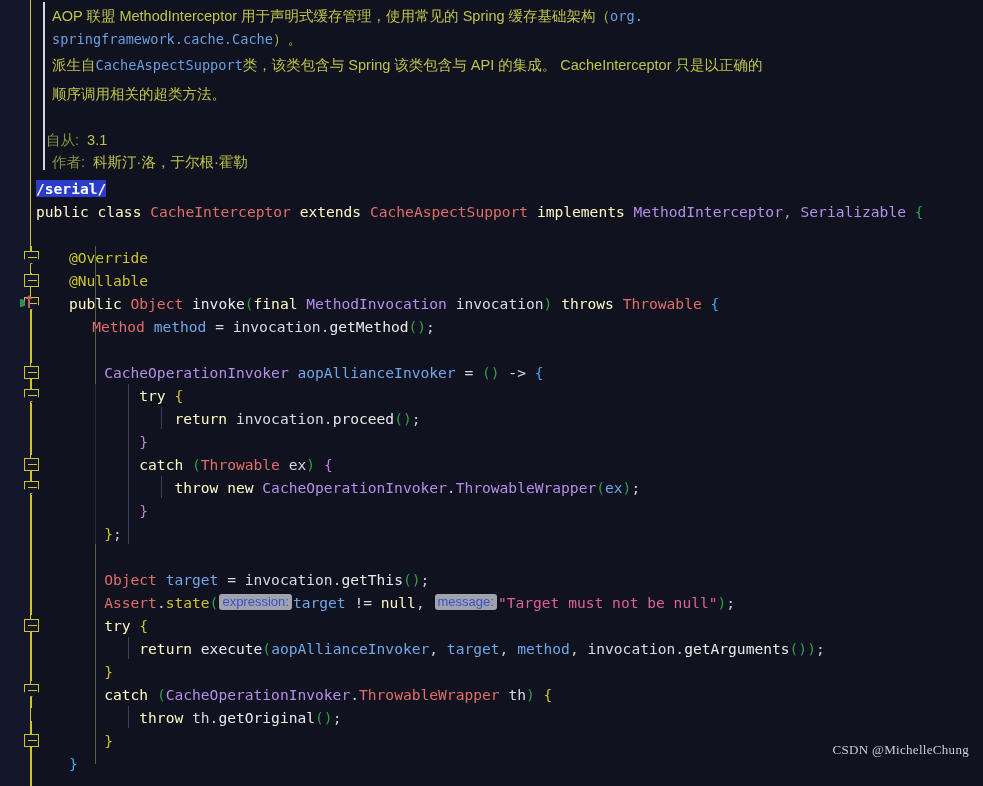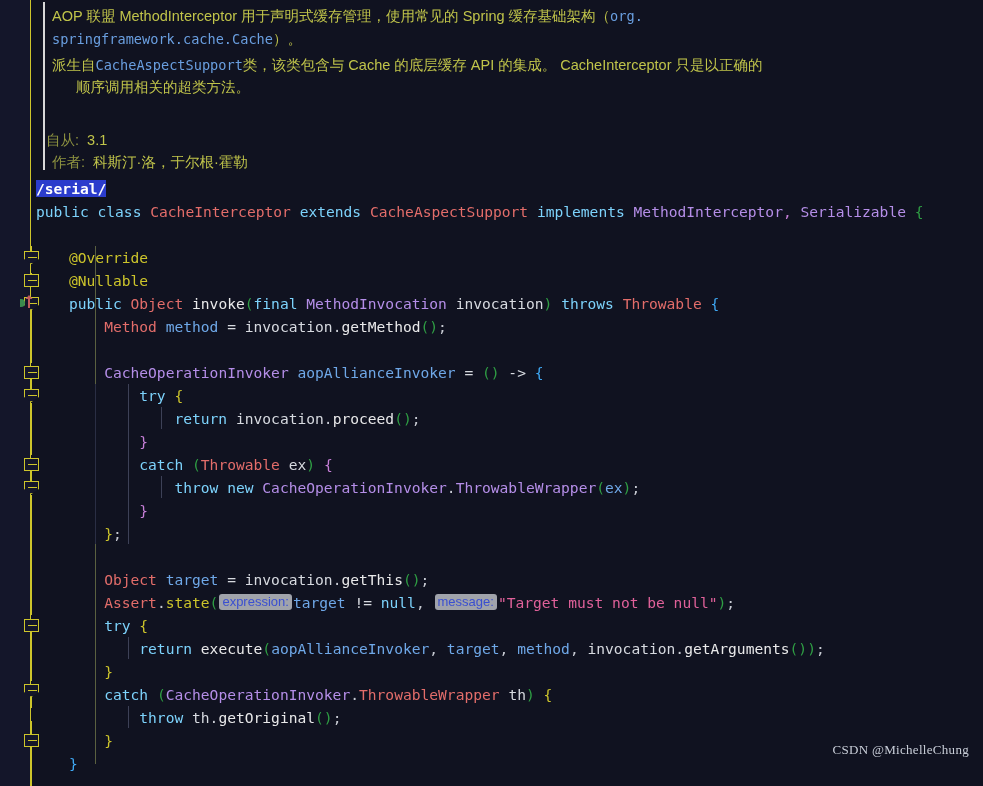--- a/index.html
+++ b/index.html
@@ -127,21 +127,21 @@
     background: #2a2e44;
   }
   .indent-guide.active {
     background: #5a6040;
   }
   .indent-guide.brace {
     background: #3d4157;
   }
 
   
-  .kw       { color: #7dd3fc; }   
+  .kw       { color: #fef9c3; }   
   .type     { color: #e36d6a; }   
   .type2    { color: #b58ee8; }   
   .ident    { color: #d7dae0; }   
   .field    { color: #6fa8e8; }   
   .method   { color: #e9e9ea; }   
   .anno     { color: #cdc52b; }   
   .str      { color: #e0619a; }   
   .paren    { color: #2f9e44; }   
   .paren2   { color: #c77fd8; }   
   .brace-y  { color: #cdc52b; }   
@@ -244,23 +244,23 @@
       </svg>
     </span>
   </div>
 
   <div class="doc-bar"></div>
 
   <div class="docline" style="left:52px; top:6px;text-align:right;"><span>AOP 联盟 MethodInterceptor 用于声明式缓存管理，使用常见的 Spring 缓存基础架构（</span><span class="mono doclink">org.</span></div>
 
   <div class="docline" style="left:52px; top:29px;"><span class="mono doclink">springframework.cache.Cache</span><span>）。</span></div>
 
-  <div class="docline" style="left:52px; top:55px;"><span>派生自</span><span class="mono doclink">CacheAspectSupport</span><span>类，该类包含与 Cache 的底层缓存 API 的集成。 CacheInterceptor 只是以正确的</span></div>
-
-  <div class="docline" style="left:52px; top:77px;margin-left:24px;"><span>顺序调用相关的超类方法。</span></div>
+  <div class="docline" style="left:52px; top:55px;"><span>派生自</span><span class="mono doclink">CacheAspectSupport</span><span>类，该类包含与 Spring 该类包含与 API 的集成。 CacheInterceptor 只是以正确的</span></div>
+
+  <div class="docline" style="left:52px; top:84px;"><span>顺序调用相关的超类方法。</span></div>
 
 
   <div class="docline" style="left:46px; top:130px;text-align:center;"><span class="doclabel">自从:</span><span class="docval">  </span><span class="docval">3.1</span></div>
 
   <div class="docline" style="left:52px; top:152px;"><span class="doclabel">作者:</span><span class="docval">  </span><span class="docval">科斯汀·洛，于尔根·霍勒</span></div>
 
   <div class="code">
 
     <div class="line" style="left:36px; top:177px;font-weight:bold;"><span class="sel">/serial/</span></div>
 
@@ -273,21 +273,21 @@
     <div class="indent-guide brace" style="left:161px; top:476px; height:22px;"></div>
     <div class="indent-guide brace" style="left:128px; top:637px; height:22px;"></div>
     <div class="indent-guide brace" style="left:128px; top:706px; height:22px;"></div>
 
     <div class="line" style="left:69px; top:246px;"><span class="anno">@Override</span></div>
 
     <div class="line" style="left:69px; top:269px;"><span class="anno">@Nullable</span></div>
 
     <div class="line" style="left:69px; top:292px;"><span class="kw">public</span><span class="punct"> </span><span class="type">Object</span><span class="punct"> </span><span class="method">invoke</span><span class="paren">(</span><span class="kw">final</span><span class="punct"> </span><span class="type2">MethodInvocation</span><span class="punct"> </span><span class="ident">invocation</span><span class="paren">)</span><span class="punct"> </span><span class="kw">throws</span><span class="punct"> </span><span class="type">Throwable</span><span class="punct"> </span><span class="brace-b">{</span></div>
 
-    <div class="line" style="left:69px; top:315px;"><span class="punct">    </span><span class="type">Method</span><span class="punct"> </span><span class="field">method</span><span class="op"> = </span><span class="ident">invocation</span><span class="punct">.</span><span class="method">getMethod</span><span class="paren">()</span><span class="punct">;</span></div>
+    <div class="line" style="left:57px; top:315px;"><span class="punct">    </span><span class="type">Method</span><span class="punct"> </span><span class="field">method</span><span class="op"> = </span><span class="ident">invocation</span><span class="punct">.</span><span class="method">getMethod</span><span class="paren">()</span><span class="punct">;</span></div>
 
     <div class="line" style="left:69px; top:361px;"><span class="punct">    </span><span class="type2">CacheOperationInvoker</span><span class="punct"> </span><span class="field">aopAllianceInvoker</span><span class="op"> = </span><span class="paren">()</span><span class="op"> -&gt; </span><span class="brace-b">{</span></div>
 
     <div class="line" style="left:69px; top:384px;"><span class="punct">        </span><span class="kw">try</span><span class="punct"> </span><span class="brace-y">{</span></div>
 
     <div class="line" style="left:69px; top:407px;"><span class="punct">            </span><span class="kw">return</span><span class="punct"> </span><span class="ident">invocation</span><span class="punct">.</span><span class="method">proceed</span><span class="paren">()</span><span class="punct">;</span></div>
 
     <div class="line" style="left:69px; top:430px;"><span class="punct">        </span><span class="paren2">}</span></div>
 
     <div class="line" style="left:69px; top:453px;"><span class="punct">        </span><span class="kw">catch</span><span class="punct"> </span><span class="paren">(</span><span class="type">Throwable</span><span class="punct"> </span><span class="ident">ex</span><span class="paren">)</span><span class="punct"> </span><span class="paren2">{</span></div>

